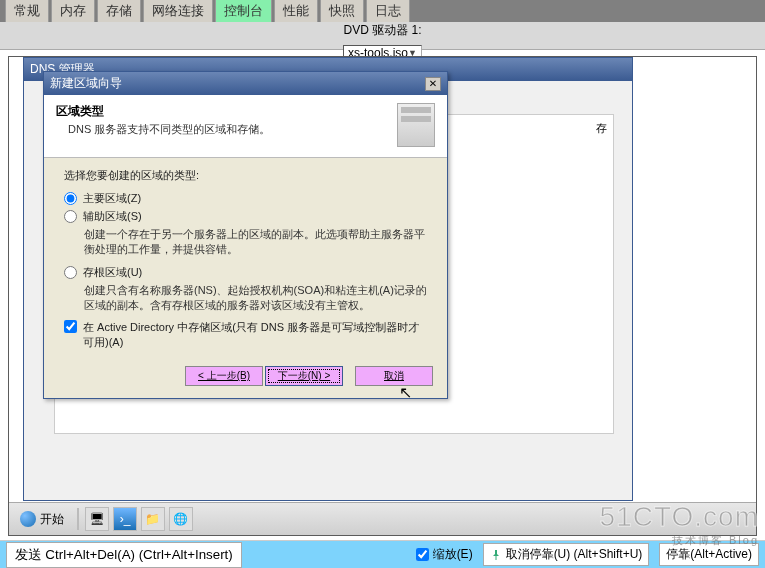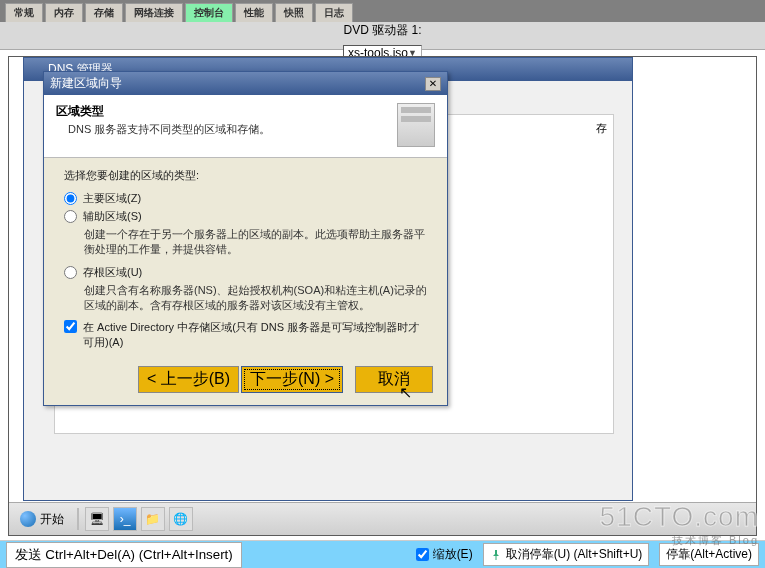--- a/index.html
+++ b/index.html
@@ -1,20 +1,20 @@
 <!DOCTYPE html>
 <html><head>
 <meta charset="utf-8">
 <style>
 * { box-sizing: border-box; margin: 0; padding: 0; font-family: "Microsoft YaHei", SimSun, Arial, sans-serif; }
 body { background: #fff; width: 765px; height: 568px; overflow: hidden; position: relative; font-size: 12px; }
 
 
 .tabstrip { display: flex; align-items: flex-end; height: 22px; background: #808080; padding-left: 5px; gap: 2px; }
-.tab { background: #d4d0c8; border: 1px solid #999; border-bottom: none; padding: 2px 8px; font-size: 10px; color: #333; font-weight: bold; }
+.tab { background: #d4d0c8; border: 1px solid #999; border-bottom: none; padding: 2px 8px; font-size: 13px; color: #333; }
 .tab.active { background: #86efac; }
 
 
 .dvdbar { display: flex; align-items: center; background: #d9d9d9; height: 28px; padding: 0 8px; gap: 6px; border-bottom: 1px solid #aaa; flex-direction: column; }
 .dvdbar .label { font-size: 12px; }
 .dvdbar .combo { flex: 1; height: 20px; background: #fff; border: 1px inset #aaa; display: flex; align-items: center; padding: 0 4px; justify-content: space-between; max-width: 390px; }
 .dvdbar .combo .arrow { font-size: 9px; color: #444; }
 .dvdbar .eject { font-size: 12px; margin-left: 4px; }
 .dvdbar .remote-btn { margin-left: auto; background: #fff; border: 1px solid #888; padding: 2px 14px; font-size: 12px; }
 
@@ -23,21 +23,21 @@
 
 
 .taskbar { position: absolute; left: 0; right: 0; bottom: 0; height: 30px; background: linear-gradient(#e8e8e8,#cfcfcf); border-top: 1px solid #aaa; display: flex; align-items: center; padding: 16px 4px; gap: 4px; }
 .start-btn { display: flex; align-items: center; gap: 4px; padding: 2px 6px; border: 1px solid transparent; }
 .start-orb { width: 16px; height: 16px; border-radius: 50%; background: radial-gradient(circle at 30% 30%, #7ec0ff, #1b6fb5); display: grid; grid-template: 1fr 1fr / 1fr 1fr; overflow: hidden; }
 .qlicon { width: 24px; height: 24px; background: #e0e0e0; border: 1px solid #bbb; display: flex; align-items: center; justify-content: center; font-size: 12px; }
 .ql-sep { width: 2px; height: 22px; background: #bbb; margin: 0 2px; }
 
 
 .dns-window { position: absolute; left: 14px; top: 0px; width: 610px; height: 444px; background: #f0f0f0; border: 1px solid #3a5a91; }
-.dns-title { background: linear-gradient(#6a86b5,#3a5a91); color: #fff; font-size: 12px; padding: 3px 24px; }
+.dns-title { background: linear-gradient(#6a86b5,#3a5a91); color: #fff; font-size: 12px; padding: 3px 6px; }
 .dns-inner { position: absolute; left: 30px; top: 56px; width: 560px; height: 320px; background: #fff; border: 1px solid #ccc; }
 
 
 .wizard { position: absolute; left: 34px; top: 14px; width: 405px; background: #ece9d8; border: 1px solid #3a5a91; box-shadow: 2px 2px 4px rgba(0,0,0,.3); }
 .wiz-title { background: linear-gradient(#6a86b5,#3a5a91); color: #fff; padding: 3px 6px; font-size: 12px; display: flex; justify-content: space-between; align-items: center; }
 .wiz-close { width: 16px; height: 14px; background: #d4d0c8; border: 1px solid #888; color: #000; font-family: Arial; font-size: 10px; line-height: 12px; text-align: center; }
 .wiz-header { background: #fff; padding: 8px 12px 10px 12px; border-bottom: 1px solid #bbb; display: flex; justify-content: space-between; }
 .wiz-header-text { }
 .wiz-header-text .h1 { font-weight: bold; font-size: 12px; }
 .wiz-header-text .h2 { font-size: 11px; color: #333; margin-left: 12px; margin-top: 2px; }
@@ -47,21 +47,21 @@
 
 .wiz-body { padding: 10px 20px 6px 20px; font-size: 11px; color: #222; }
 .wiz-body .prompt { margin-bottom: 8px; }
 .opt { display: flex; align-items: flex-start; gap: 6px; margin-bottom: 3px; }
 .opt input { margin-top: 1px; }
 .opt-label { }
 .opt-desc { margin-left: 20px; margin-bottom: 8px; color: #333; line-height: 1.35; }
 .chk-row { display: flex; align-items: flex-start; gap: 6px; margin-top: 6px; }
 
 .wiz-buttons { padding: 10px 14px 12px 0; display: flex; justify-content: flex-end; gap: 2px; }
-.wiz-buttons button { font-size: 16px; padding: 2px 8px; background: #eab308; border: 1px solid #888; min-width: 78px; }
+.wiz-buttons button { font-size: 10px; padding: 2px 8px; background: #f0abfc; border: 1px solid #888; min-width: 78px; text-decoration: underline; }
 .wiz-buttons button.primary { border: 1px solid #3a5a91; outline: 1px dotted #000; outline-offset: -4px; }
 
 
 .cursor { position: absolute; left: 390px; top: 326px; font-size: 16px; color: #000; pointer-events: none; }
 
 
 .hostbar { position: absolute; left: 0; right: 0; bottom: 0; height: 28px; background: #7dd3fc; border-top: 1px solid #ccc; display: flex; align-items: center; padding: 0 6px; gap: 10px; font-size: 12px; }
 .hostbar button.cad { background: #fff; border: 1px solid #aaa; padding: 3px 8px; }
 .hostbar .scale { display: flex; align-items: center; gap: 4px; margin-left: auto; }
 .hostbar .undock { display: flex; align-items: center; gap: 4px; border: 1px solid #aaa; padding: 2px 6px; background: #fff; }

